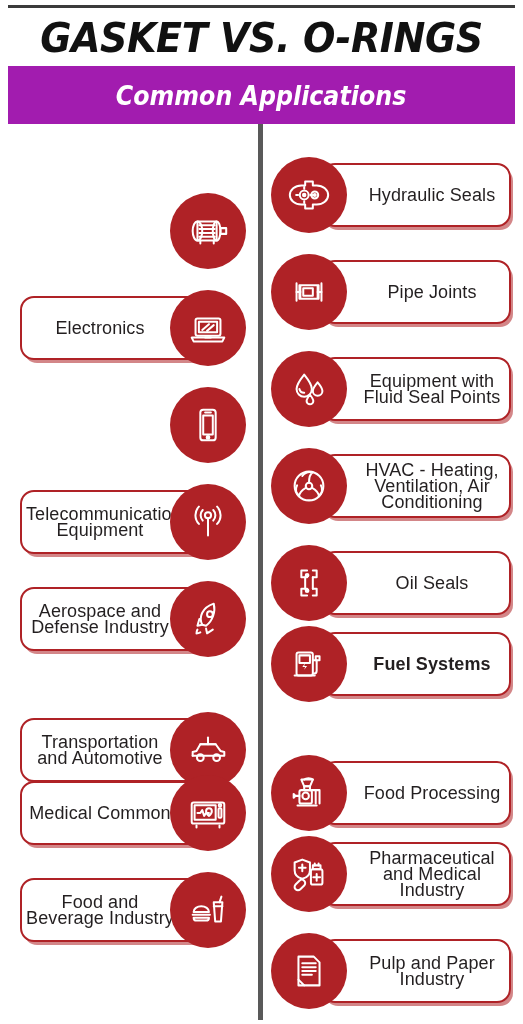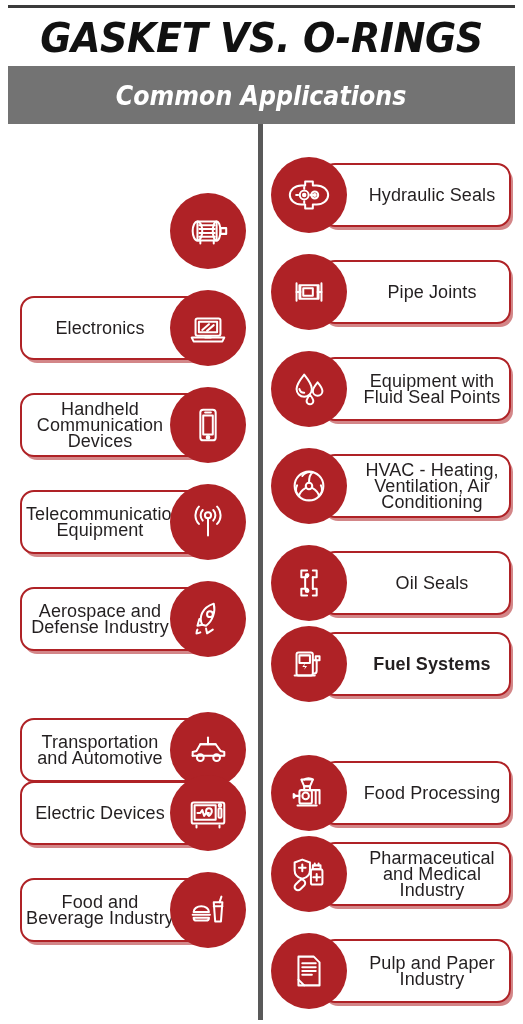--- a/index.html
+++ b/index.html
@@ -26,21 +26,21 @@
     font-style:italic;
     letter-spacing:-0.5px;
     color:#111111;
     font-family:"DejaVu Sans", sans-serif;
     transform:scaleX(0.93);
   }
 
   
   .banner{
     position:absolute;left:8px;top:66px;width:507px;height:58px;
-    background:#737373;
+    background:#a21caf;
     display:flex;align-items:center;justify-content:center;
   }
   .banner-text{
     color:#ffffff;
     font-size:27px;
     font-weight:bold;
     font-style:italic;
     font-family:"DejaVu Sans", sans-serif;
     transform:scaleX(0.88);
     letter-spacing:0px;
@@ -144,23 +144,20 @@
             <rect x="11" y="14" width="26" height="18" rx="2"></rect>
             <rect x="14.5" y="17.5" width="19" height="11"></rect>
             <path d="M7 34h34l-2 4H9z"></path>
             <path d="M21 34h6"></path>
             <path d="M18 26l7-6M23 27l7-6"></path>
           </g>
         </svg>
       </div>
     </div>
     <div class="item item-left" style="top: 393px;">
-      <div class="pill">
-        <div class="pill-label">Handheld Communication Devices</div>
-      </div>
       <div class="circle">
         <svg width="46" height="46" viewBox="0 0 48 48">
           <g fill="none" stroke="#fff" stroke-width="2.1" stroke-linecap="round" stroke-linejoin="round">
             <rect x="16" y="8" width="16" height="32" rx="3"></rect>
             <rect x="19" y="14" width="10" height="20"></rect>
             <path d="M21 11h6"></path>
             <circle cx="24" cy="37" r="1.4" fill="#fff"></circle>
           </g>
         </svg>
       </div>
@@ -210,21 +207,21 @@
             <path d="M16 18h16"></path>
             <path d="M24 18v-7"></path>
             <circle cx="16" cy="32" r="3.5"></circle>
             <circle cx="33" cy="32" r="3.5"></circle>
           </g>
         </svg>
       </div>
     </div>
     <div class="item item-left" style="top: 781px;">
       <div class="pill">
-        <div class="pill-label">Electric Devices</div>
+        <div class="pill-label">Medical Common</div>
       </div>
       <div class="circle">
         <svg width="46" height="46" viewBox="0 0 48 48">
           <g fill="none" stroke="#fff" stroke-width="2.1" stroke-linecap="round" stroke-linejoin="round">
             <rect x="7" y="13" width="34" height="22" rx="2"></rect>
             <rect x="10" y="16" width="22" height="15"></rect>
             <path d="M13 24h3l2-3 2 6 2-3h3"></path>
             <path d="M22 22a3 3 0 016 0c0 3-3 5-3 5s-3-2-3-5z"></path>
             <rect x="35" y="19" width="3" height="10" rx="1"></rect>
             <circle cx="36.5" cy="16" r="1.3"></circle>

